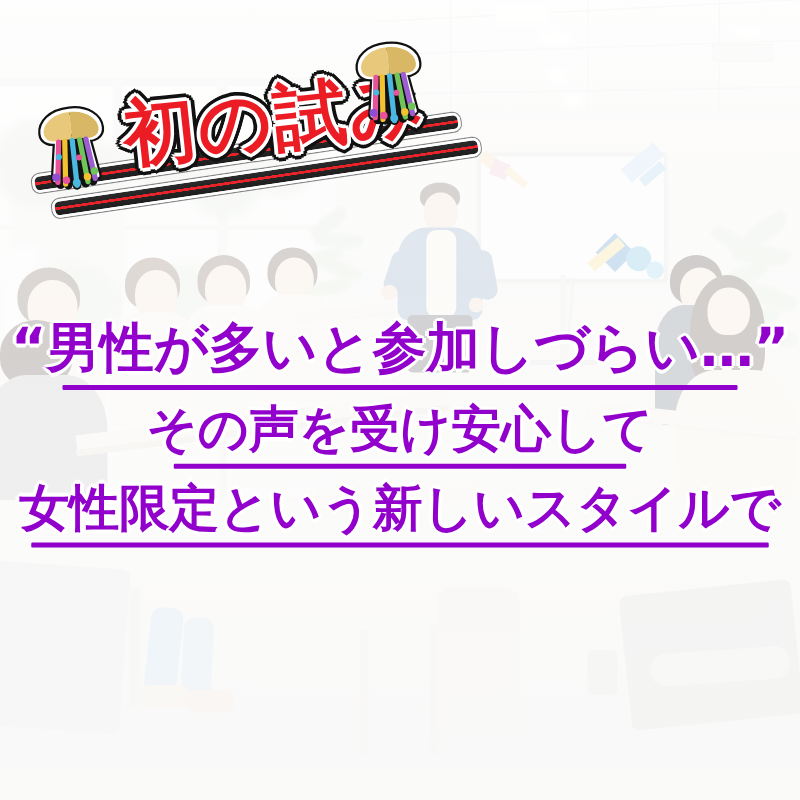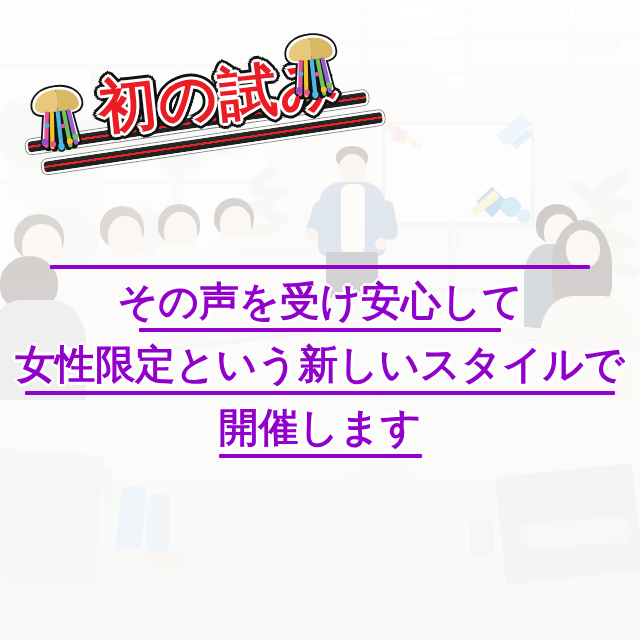--- a/index.html
+++ b/index.html
@@ -357,29 +357,26 @@
       <circle cx="31" cy="66" r="3.2" fill="#4ab8e0"></circle>
       <circle cx="40" cy="62" r="3" fill="#f2c230"></circle>
       <circle cx="46" cy="58" r="3" fill="#6fc45a"></circle>
       <circle cx="19" cy="44" r="2.4" fill="#4ab8e0"></circle>
       <circle cx="35" cy="46" r="2.4" fill="#e8529a"></circle>
     </svg>
   </div>
 
   <div class="lines">
     <div class="row" id="l1">
+      <div class="line">“男性が多いと参加しづらい…”</div>
       <span class="ul"></span>
     </div>
     <div class="row" id="l2">
       <div class="line">その声を受け安心して</div>
       <span class="ul"></span>
     </div>
     <div class="row" id="l4">
       <div class="line">女性限定という新しいスタイルで</div>
       <span class="ul"></span>
     </div>
-    <div class="row" id="l5">
-      <div class="line">開催します</div>
-      <span class="ul"></span>
-    </div>
   </div>
 
 </div>
 
 </body></html>

